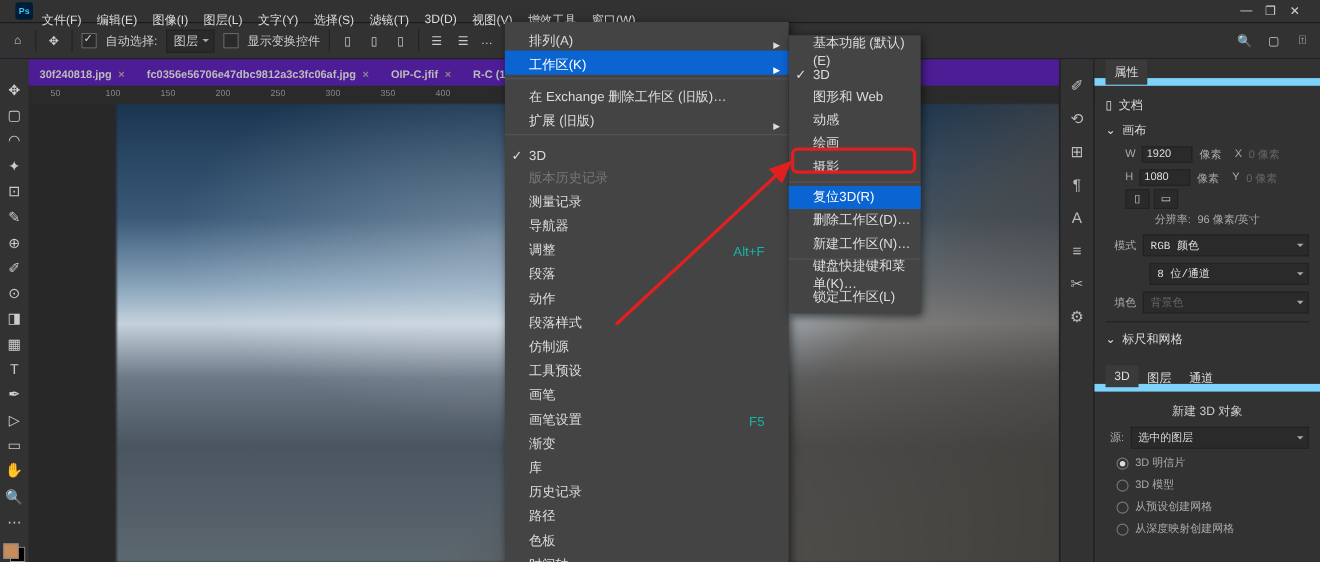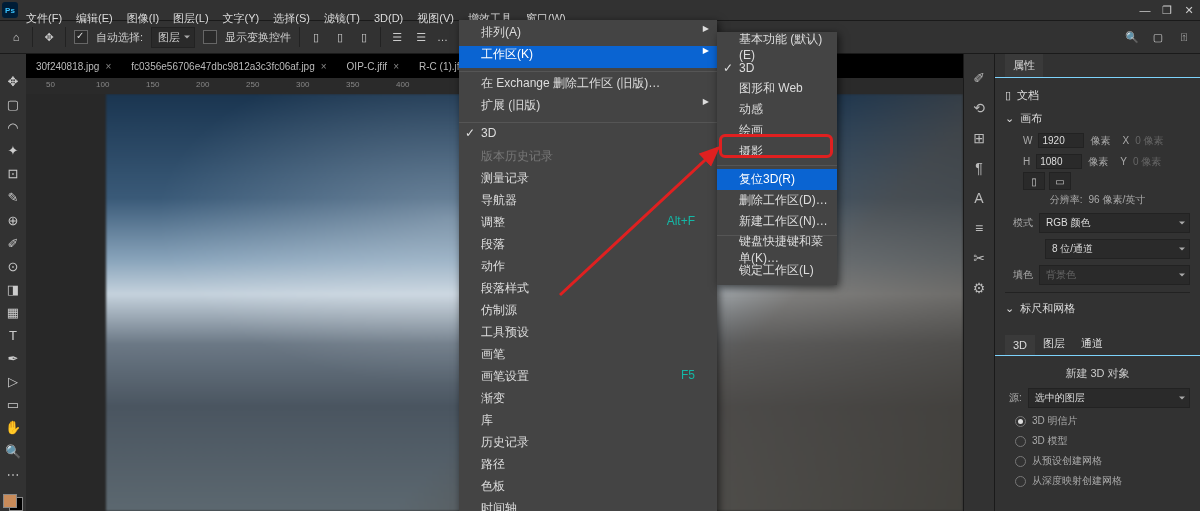--- a/index.html
+++ b/index.html
@@ -1,37 +1,37 @@
 <!DOCTYPE html>
 <html><head>
 <meta charset="utf-8">
 <style>
 * { margin: 0; padding: 0; box-sizing: border-box; font-family: "Microsoft YaHei", sans-serif; user-select: none; }
 body { background: #323232; width: 1200px; height: 511px; overflow: hidden; color: #ccc; font-size: 11px; position: relative; }
 
 
-.menubar { height: 20px; background: #323232; display: flex; align-items: center; padding: 0 2px; gap: 2px; }
+.menubar { height: 20px; background: #323232; display: flex; align-items: center; padding: 0 14px; gap: 2px; }
 .menubar .app-icon { width: 16px; height: 16px; background: #001d36; border-radius: 3px; display: flex; align-items: center; justify-content: center; font-size: 8px; color: #3ac4ff; font-weight: bold; }
 .menubar .mitem { padding: 2px 6px; color: #ddd; margin-top: 16px; }
 .menubar .spacer { flex: 1; }
 .menubar .winctl { display: flex; gap: 4px; align-items: center; }
 .menubar .winctl span { width: 18px; text-align: center; }
 
 
 .optbar { height: 34px; background: #323232; border-top: 1px solid #1a1a1a; border-bottom: 1px solid #1a1a1a; display: flex; align-items: center; padding: 0 8px; gap: 8px; font-size: 11px; color: #ccc; }
 .optbar .sep { width: 1px; height: 20px; background: #222; }
 .optbar .ico { width: 16px; height: 16px; display: inline-flex; align-items: center; justify-content: center; }
 .optbar .chk { width: 14px; height: 14px; border: 1px solid #666; background: #2a2a2a; display: inline-block; }
 .optbar .chk.on::after { content: "✓"; color: #ddd; font-size: 10px; position: relative; top: -2px; left: 1px; }
 .optbar .dd { background: #2a2a2a; border: 1px solid #222; padding: 2px 14px 2px 6px; position: relative; }
 .optbar .dd::after { content: ""; position: absolute; right: 4px; top: 50%; border: 3px solid transparent; border-top-color: #aaa; transform: translateY(-25%); }
 .optbar .right { margin-left: auto; display: flex; gap: 10px; }
 
 
-.tabbar { height: 24px; background: #000000; display: flex; align-items: center; padding-left: 26px; font-size: 10px; color: #bbb; }
+.tabbar { height: 24px; background: #4c1d95; display: flex; align-items: flex-end; padding-left: 26px; font-size: 10px; color: #bbb; font-weight: bold; }
 .tabbar .tab { padding: 4px 10px; display: flex; align-items: center; gap: 6px; }
 .tabbar .tab .x { color: #888; }
 .tabbar .doctitle { margin-left: 30px; color: #aaa; }
 
 
 .ruler-h { height: 16px; background: #2a2a2a; margin-left: 26px; position: relative; color: #888; font-size: 8px; }
 .ruler-h .tick { position: absolute; top: 2px; }
 
 
 .ltool { position: absolute; left: 0; top: 54px; width: 26px; background: #323232; height: 457px; display: flex; flex-direction: column; align-items: center; padding-top: 18px; gap: 4px; }
@@ -40,50 +40,50 @@
 .ltool .swatch .fg { position: absolute; width: 14px; height: 14px; background: #c88b5a; border: 1px solid #888; z-index: 2; }
 .ltool .swatch .bg { position: absolute; right: 0; bottom: 0; width: 14px; height: 14px; background: #000; border: 1px solid #888; }
 
 
 .canvas { position: absolute; left: 26px; top: 94px; right: 237px; bottom: 0; background: #282828; overflow: hidden; }
 .canvas .img { position: absolute; left: 80px; top: 0; right: 0; bottom: 0; background: linear-gradient(to bottom, #1a3550 0%, #3a5a78 25%, #8aa5bc 40%, #c5d2dd 48%, #6b7885 60%, #4a5560 75%, #5c6870 100%); filter: blur(1.2px); }
 .canvas .img::after { content: ""; position: absolute; inset: 0; background: radial-gradient(ellipse at 40% 30%, rgba(255,255,255,0.25) 0%, transparent 40%), linear-gradient(135deg, transparent 55%, rgba(80,70,60,0.6) 70%, rgba(60,55,48,0.8) 100%); }
 
 
 .menu1 { position: absolute; left: 459px; top: 20px; width: 258px; background: #444; box-shadow: 2px 2px 8px rgba(0,0,0,0.6); z-index: 10; font-size: 12px; color: #ddd; padding: 4px 0; }
-.menu1 .row { height: 22px; display: flex; align-items: flex-start; padding: 0 20px 0 22px; position: relative; }
+.menu1 .row { height: 22px; display: flex; align-items: flex-end; padding: 0 20px 0 22px; position: relative; }
 .menu1 .row.arrow::after { content: "▶"; position: absolute; right: 8px; font-size: 8px; }
 .menu1 .row.hl { background: #0a64d2; color: #fff; }
 .menu1 .row.dis { color: #777; }
 .menu1 .row .chk { position: absolute; left: 6px; }
 .menu1 .row .sc { position: absolute; right: 22px; color: #14b8a6; }
 .menu1 .sep { height: 1px; background: #555; margin: 3px 0; }
 
 .menu2 { position: absolute; left: 717px; top: 32px; width: 120px; background: #444; box-shadow: 2px 2px 8px rgba(0,0,0,0.6); z-index: 11; font-size: 12px; color: #ddd; padding: 4px 0; }
 .menu2 .row { height: 21px; display: flex; align-items: center; padding: 0 8px 0 22px; position: relative; }
 .menu2 .row .chk { position: absolute; left: 6px; }
 .menu2 .row.hl { background: #0a64d2; color: #fff; }
 .menu2 .sep { height: 1px; background: #555; margin: 3px 0; }
 
 .redbox { position: absolute; border: 3px solid #e02020; border-radius: 6px; pointer-events: none; z-index: 20; }
 .redbox.b1 { left: 719px; top: 134px; width: 114px; height: 24px; }
 .arrowline { position: absolute; z-index: 19; pointer-events: none; }
 
 
 .rstrip { position: absolute; right: 206px; top: 54px; width: 31px; height: 457px; background: #323232; display: flex; flex-direction: column; align-items: center; padding-top: 16px; gap: 14px; color: #bbb; font-size: 14px; border-left: 1px solid #1a1a1a; }
 .rpanel { position: absolute; right: 0; top: 54px; width: 206px; height: 457px; background: #323232; border-left: 1px solid #1a1a1a; display: flex; flex-direction: column; font-size: 11px; }
-.rpanel .tabhdr { height: 24px; display: flex; align-items: flex-end; padding: 0 10px; background: #323232; color: #ddd; border-bottom: 1px solid #7dd3fc; }
+.rpanel .tabhdr { height: 24px; display: flex; align-items: flex-start; padding: 0 10px; background: #323232; color: #ddd; border-bottom: 7px solid #7dd3fc; }
 .rpanel .tabhdr .t { padding: 4px 8px; }
 .rpanel .tabhdr .t.on { background: #3a3a3a; }
 .rpanel .sec { padding: 6px 10px; color: #ccc; }
 .rpanel .sechdr { display: flex; align-items: center; gap: 6px; color: #ddd; padding: 4px 0; font-size: 11px; }
 .rpanel .formrow { display: flex; align-items: center; gap: 6px; padding: 3px 0 3px 18px; font-size: 10px; color: #aaa; }
 .rpanel .formrow input { width: 46px; background: #2a2a2a; border: 1px solid #222; color: #ddd; font-size: 10px; padding: 1px 3px; }
 .rpanel .formrow .lbl2 { margin-left: 6px; }
-.rpanel .dd2 { background: #2a2a2a; border: 1px solid #222; padding: 2px 18px 2px 6px; position: relative; font-size: 10px; color: #ddd; flex: 1; }
+.rpanel .dd2 { background: #2a2a2a; border: 1px solid #222; padding: 2px 18px 2px 6px; position: relative; font-size: 10px; color: #ddd; flex: 1; font-family: Liberation Mono, monospace; }
 .rpanel .dd2::after { content: ""; position: absolute; right: 4px; top: 50%; border: 3px solid transparent; border-top-color: #aaa; transform: translateY(-25%); }
 .rpanel .btnrow { display: flex; gap: 4px; padding-left: 18px; }
 .rpanel .btnrow .b { width: 22px; height: 18px; background: #2a2a2a; border: 1px solid #222; display: flex; align-items: center; justify-content: center; font-size: 10px; }
 .rpanel .divline { height: 1px; background: #222; margin: 4px 0; }
 .rpanel .radio { width: 11px; height: 11px; border: 1px solid #777; border-radius: 50%; display: inline-flex; align-items: center; justify-content: center; }
 .rpanel .radio.on::after { content: ""; width: 5px; height: 5px; background: #ddd; border-radius: 50%; }
 </style>
 </head>
 <body>
 

